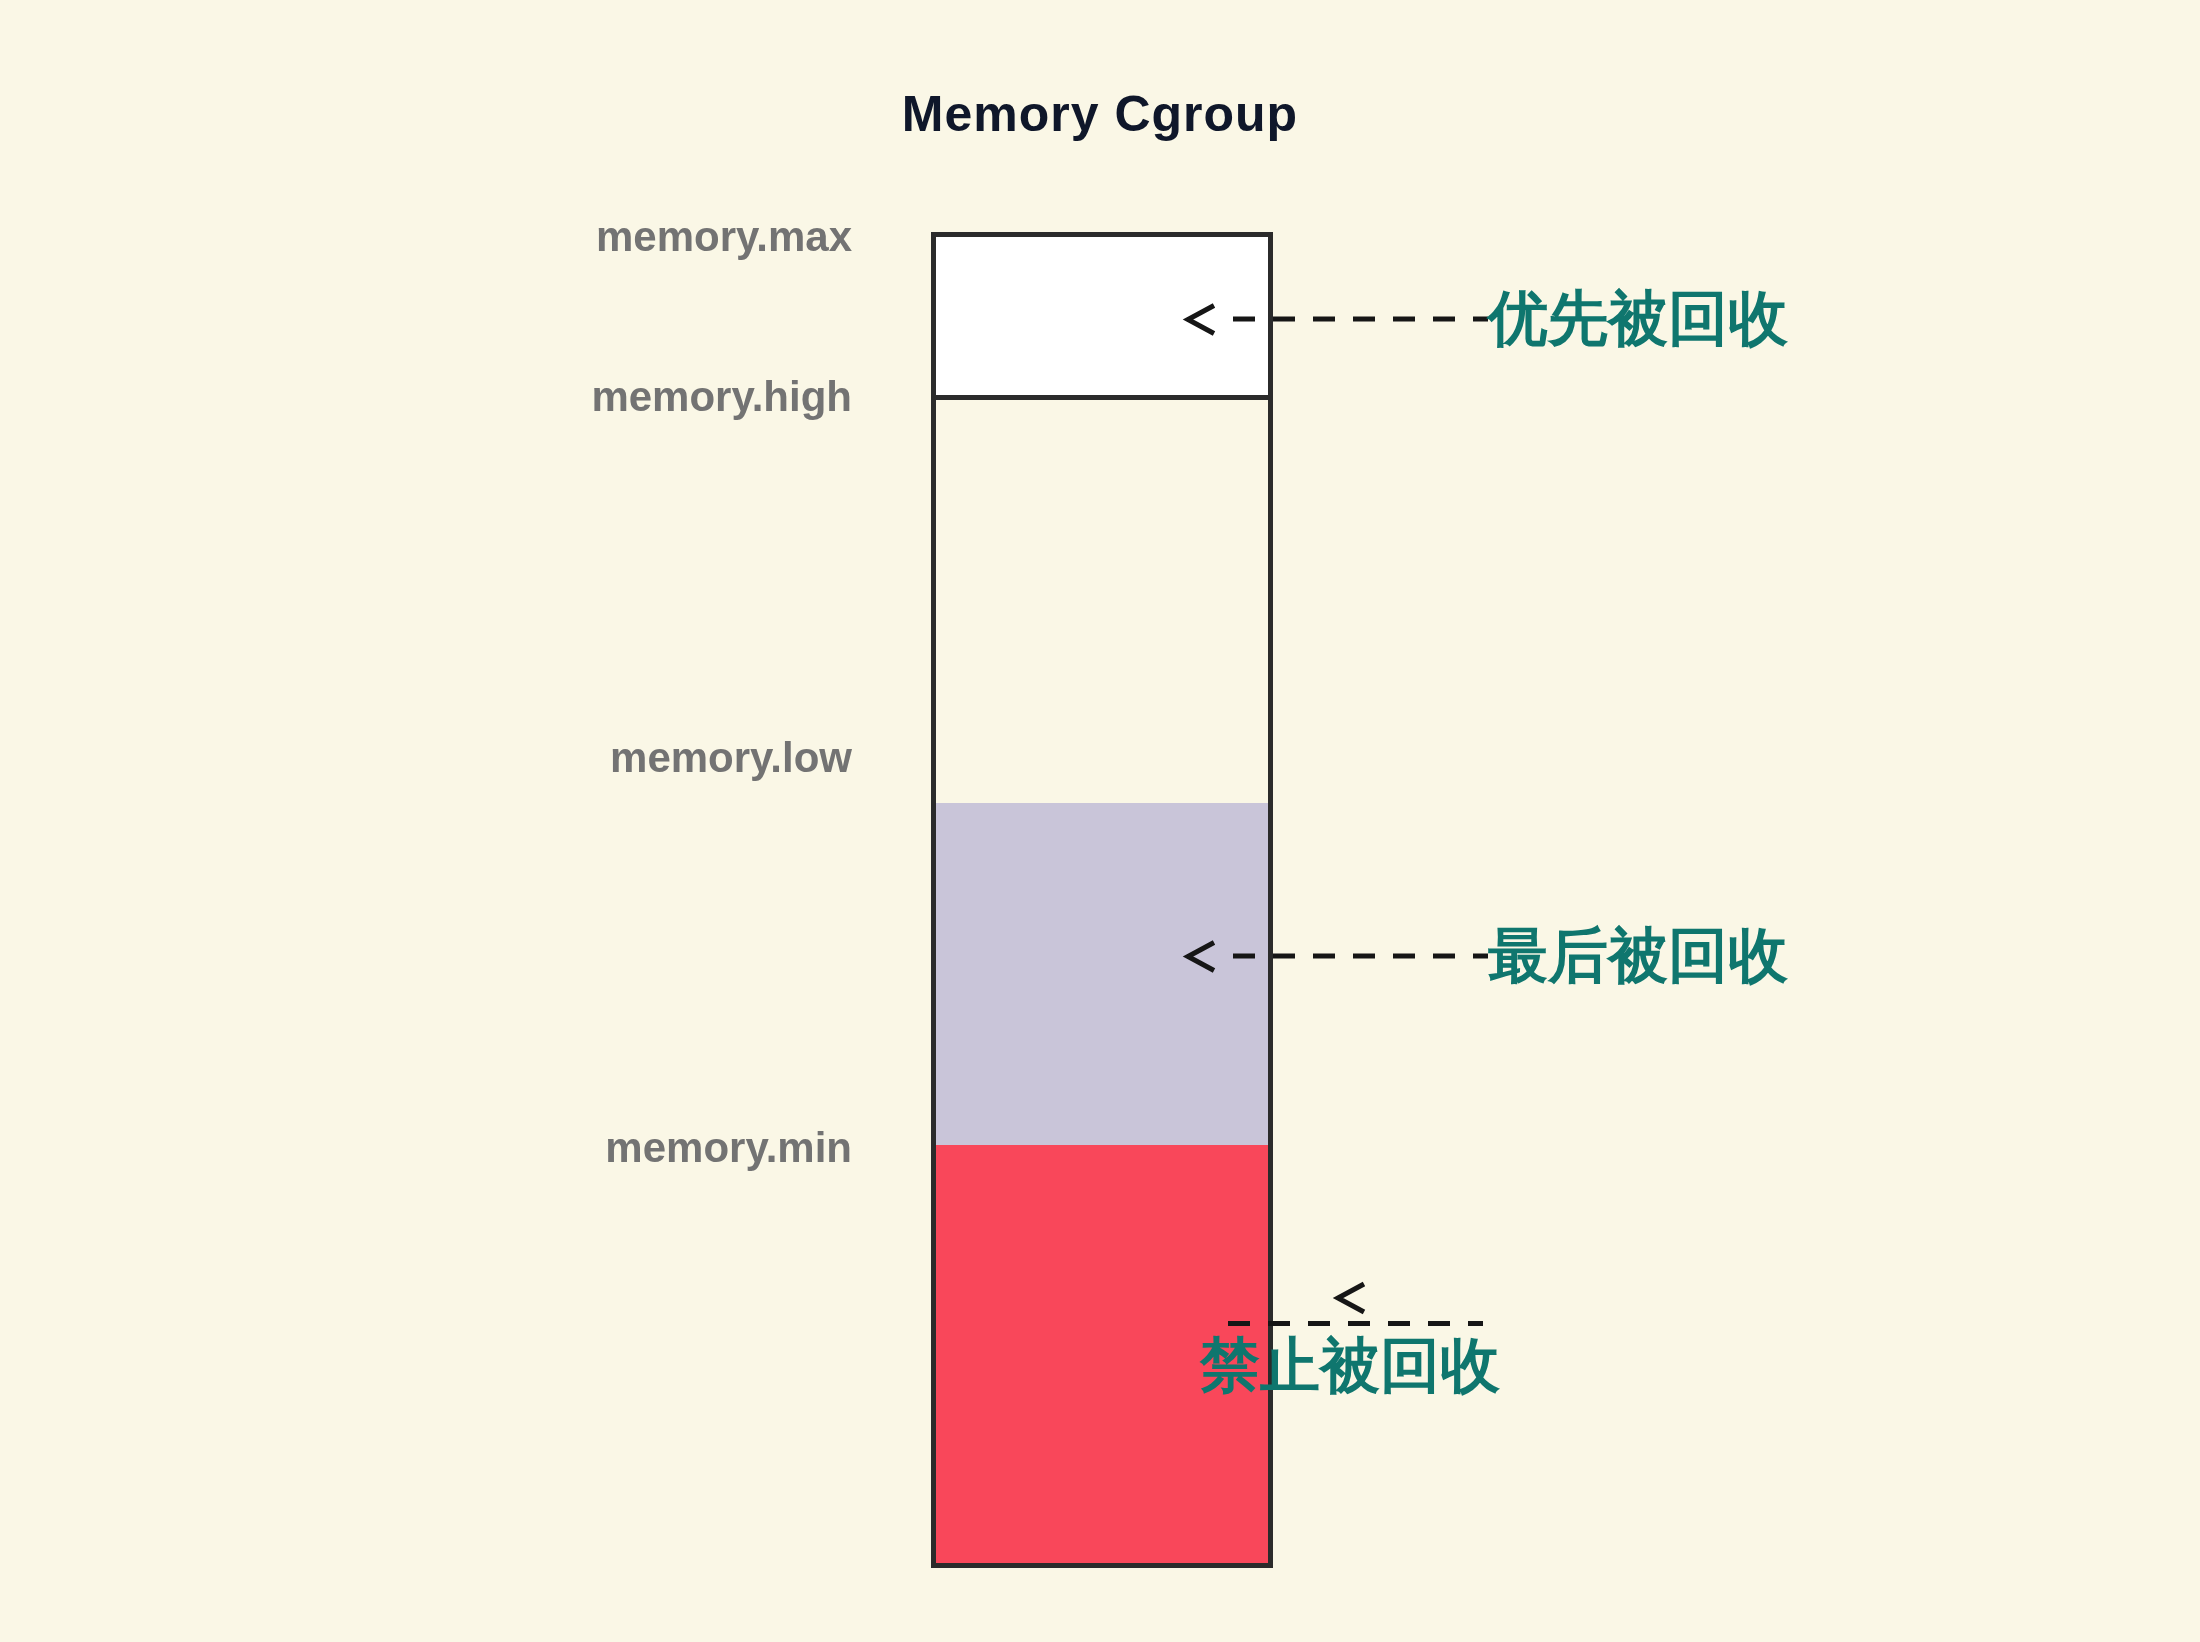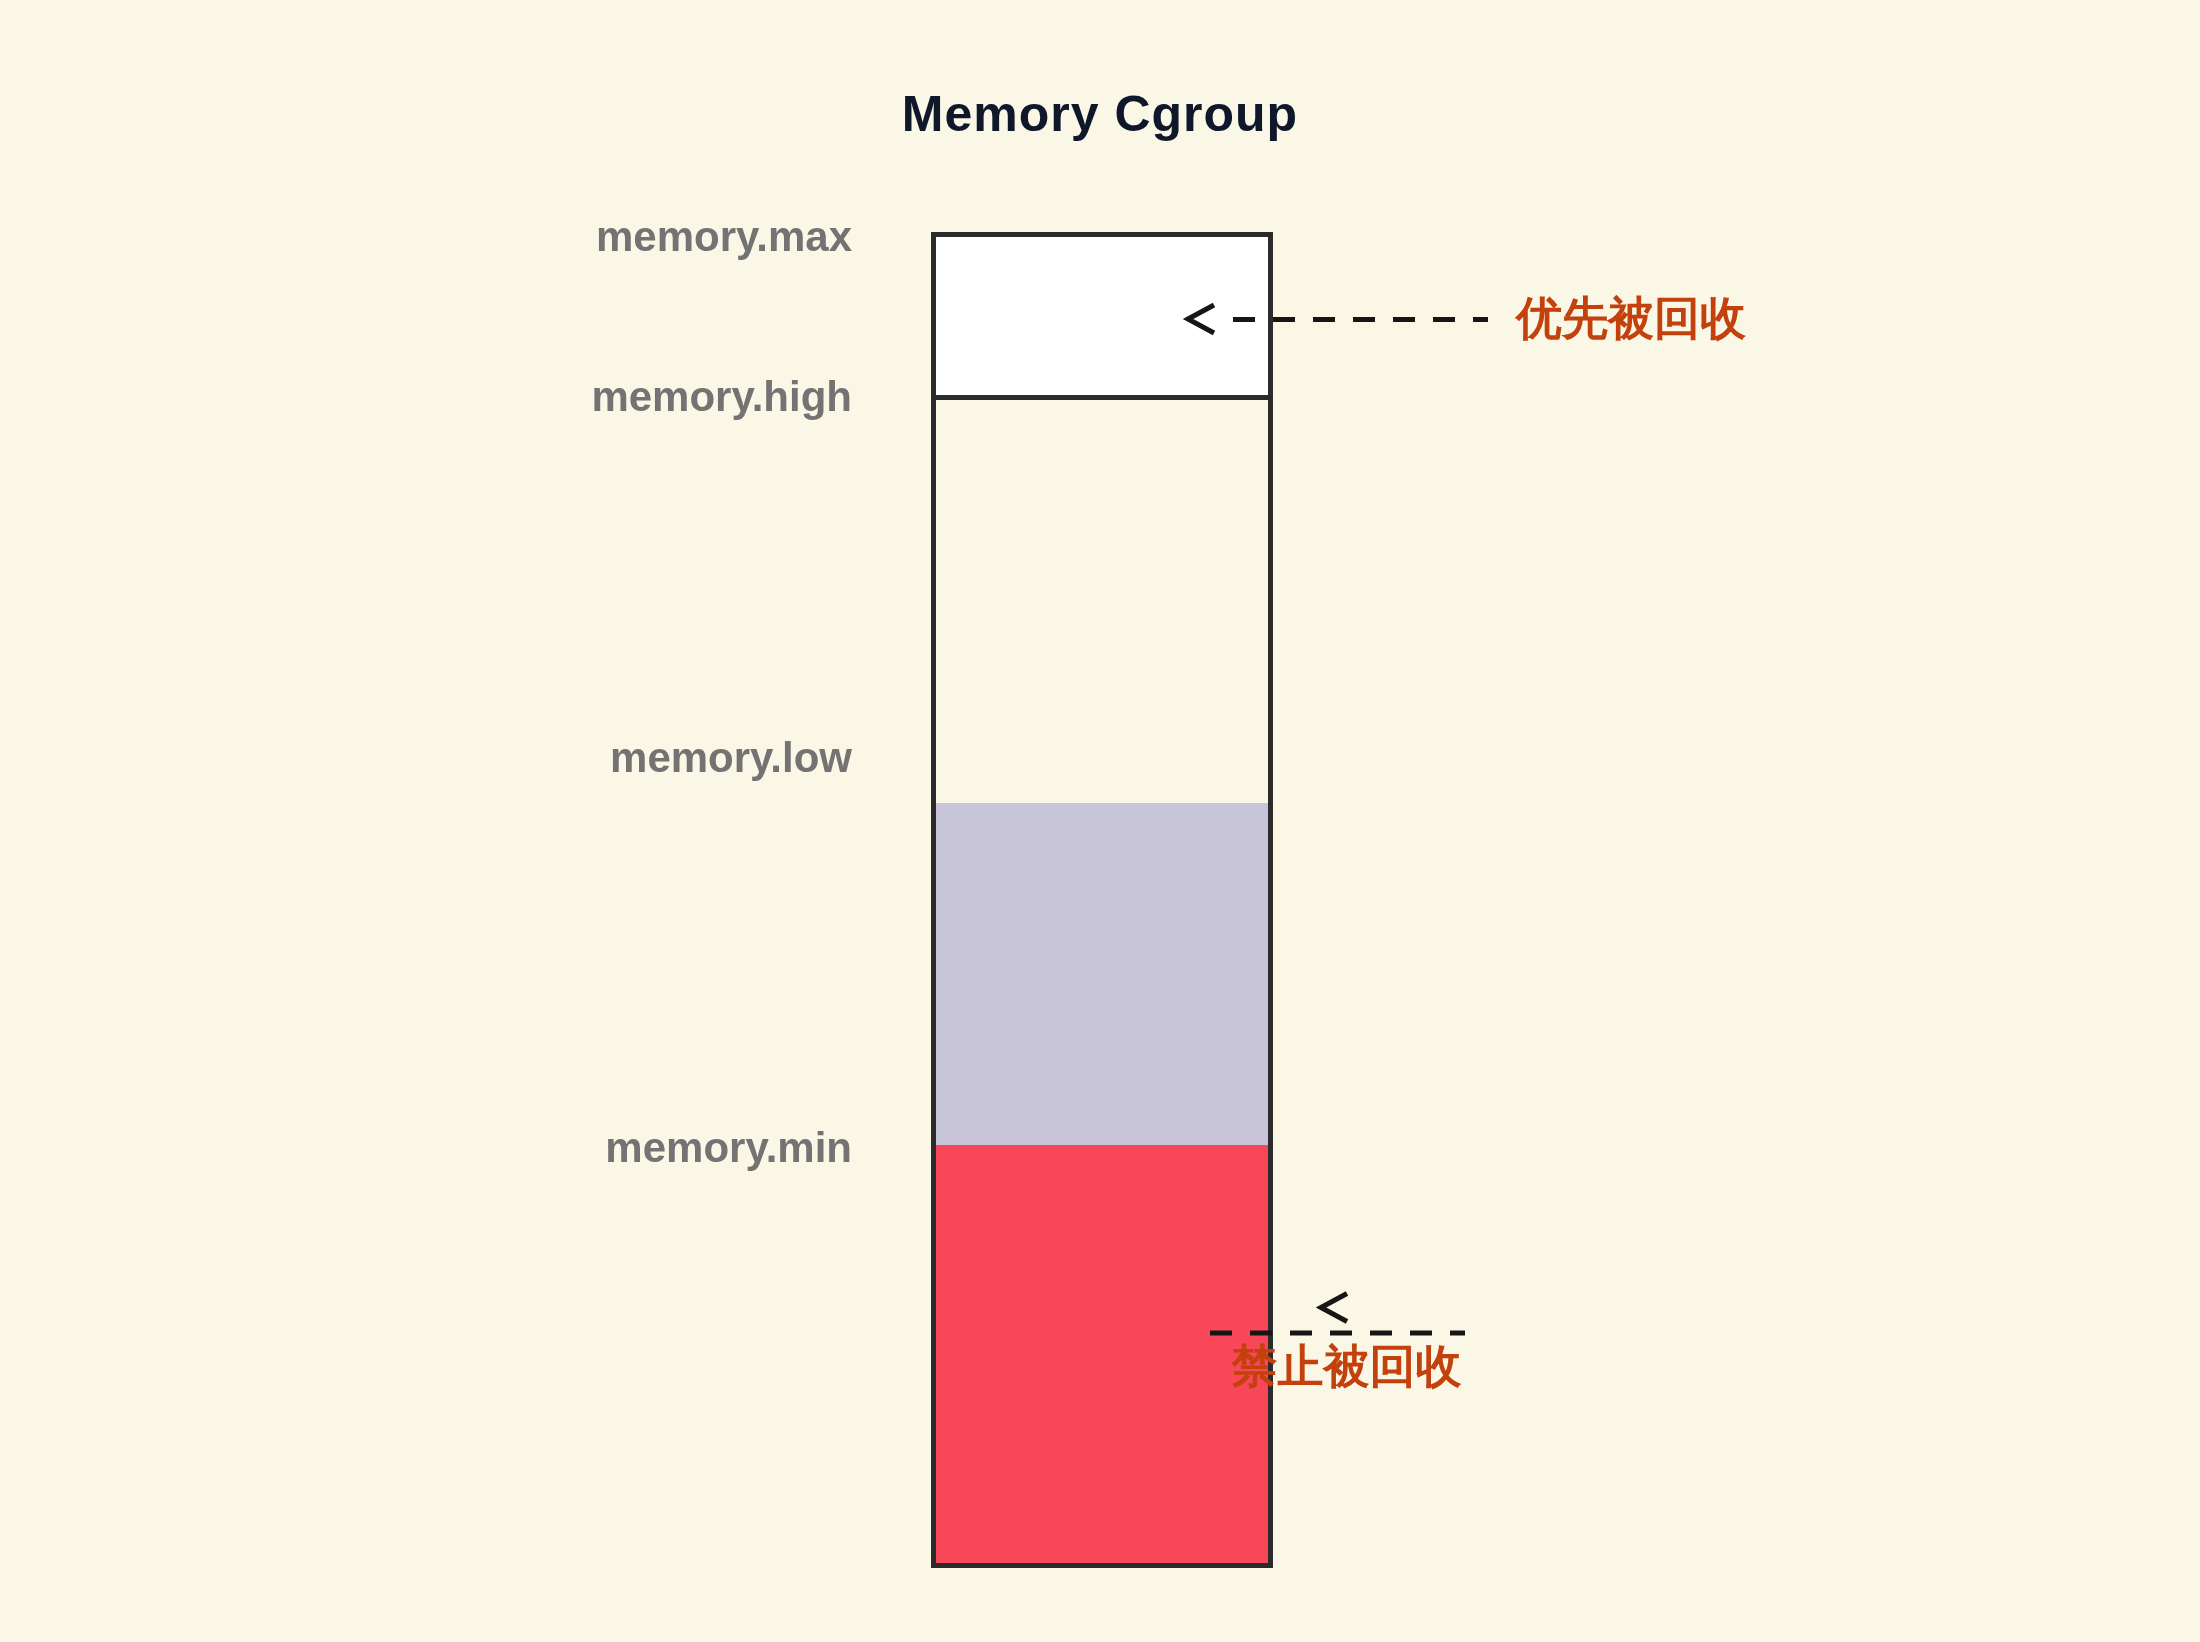--- a/index.html
+++ b/index.html
@@ -87,24 +87,23 @@
     height: 5px;
     margin-left: 10px;
     background: repeating-linear-gradient(
       to right,
       #161616 0px, #161616 22px,
       transparent 22px, transparent 40px
     );
     flex: 0 0 auto;
   }
   .annotation-text {
-    margin-left: 28px;
-    font-size: 46px;
+    font-size: 60px;
     font-weight: bold;
-    color: #c2410c;
+    color: #0f766e;
   }
 </style>
 </head>
 <body>
 
 <div id="canvas" style="background-color: rgb(250, 247, 230);">
 
   <div class="diagram-title">Memory Cgroup</div>
 
   <div class="column">
@@ -120,20 +119,27 @@
   <div class="threshold-label lbl-min">memory.min</div>
 
   <div class="arrow-row arrow-1">
     <svg class="chevron" viewBox="0 0 46 46">
       <path d="M37 9 L11 23 L37 37" fill="none" stroke="#161616" stroke-width="5"></path>
     </svg>
     <div class="dash-line"></div>
     <div class="annotation-text">优先被回收</div>
   </div>
 
+  <div class="arrow-row arrow-2">
+    <svg class="chevron" viewBox="0 0 46 46">
+      <path d="M37 9 L11 23 L37 37" fill="none" stroke="#161616" stroke-width="5"></path>
+    </svg>
+    <div class="dash-line"></div>
+    <div class="annotation-text">最后被回收</div>
+  </div>
 
   <div class="arrow-row arrow-3">
     <svg class="chevron" viewBox="0 0 46 46">
       <path d="M37 9 L11 23 L37 37" fill="none" stroke="#161616" stroke-width="5"></path>
     </svg>
     <div class="dash-line"></div>
     <div class="annotation-text">禁止被回收</div>
   </div>
 
 </div>

